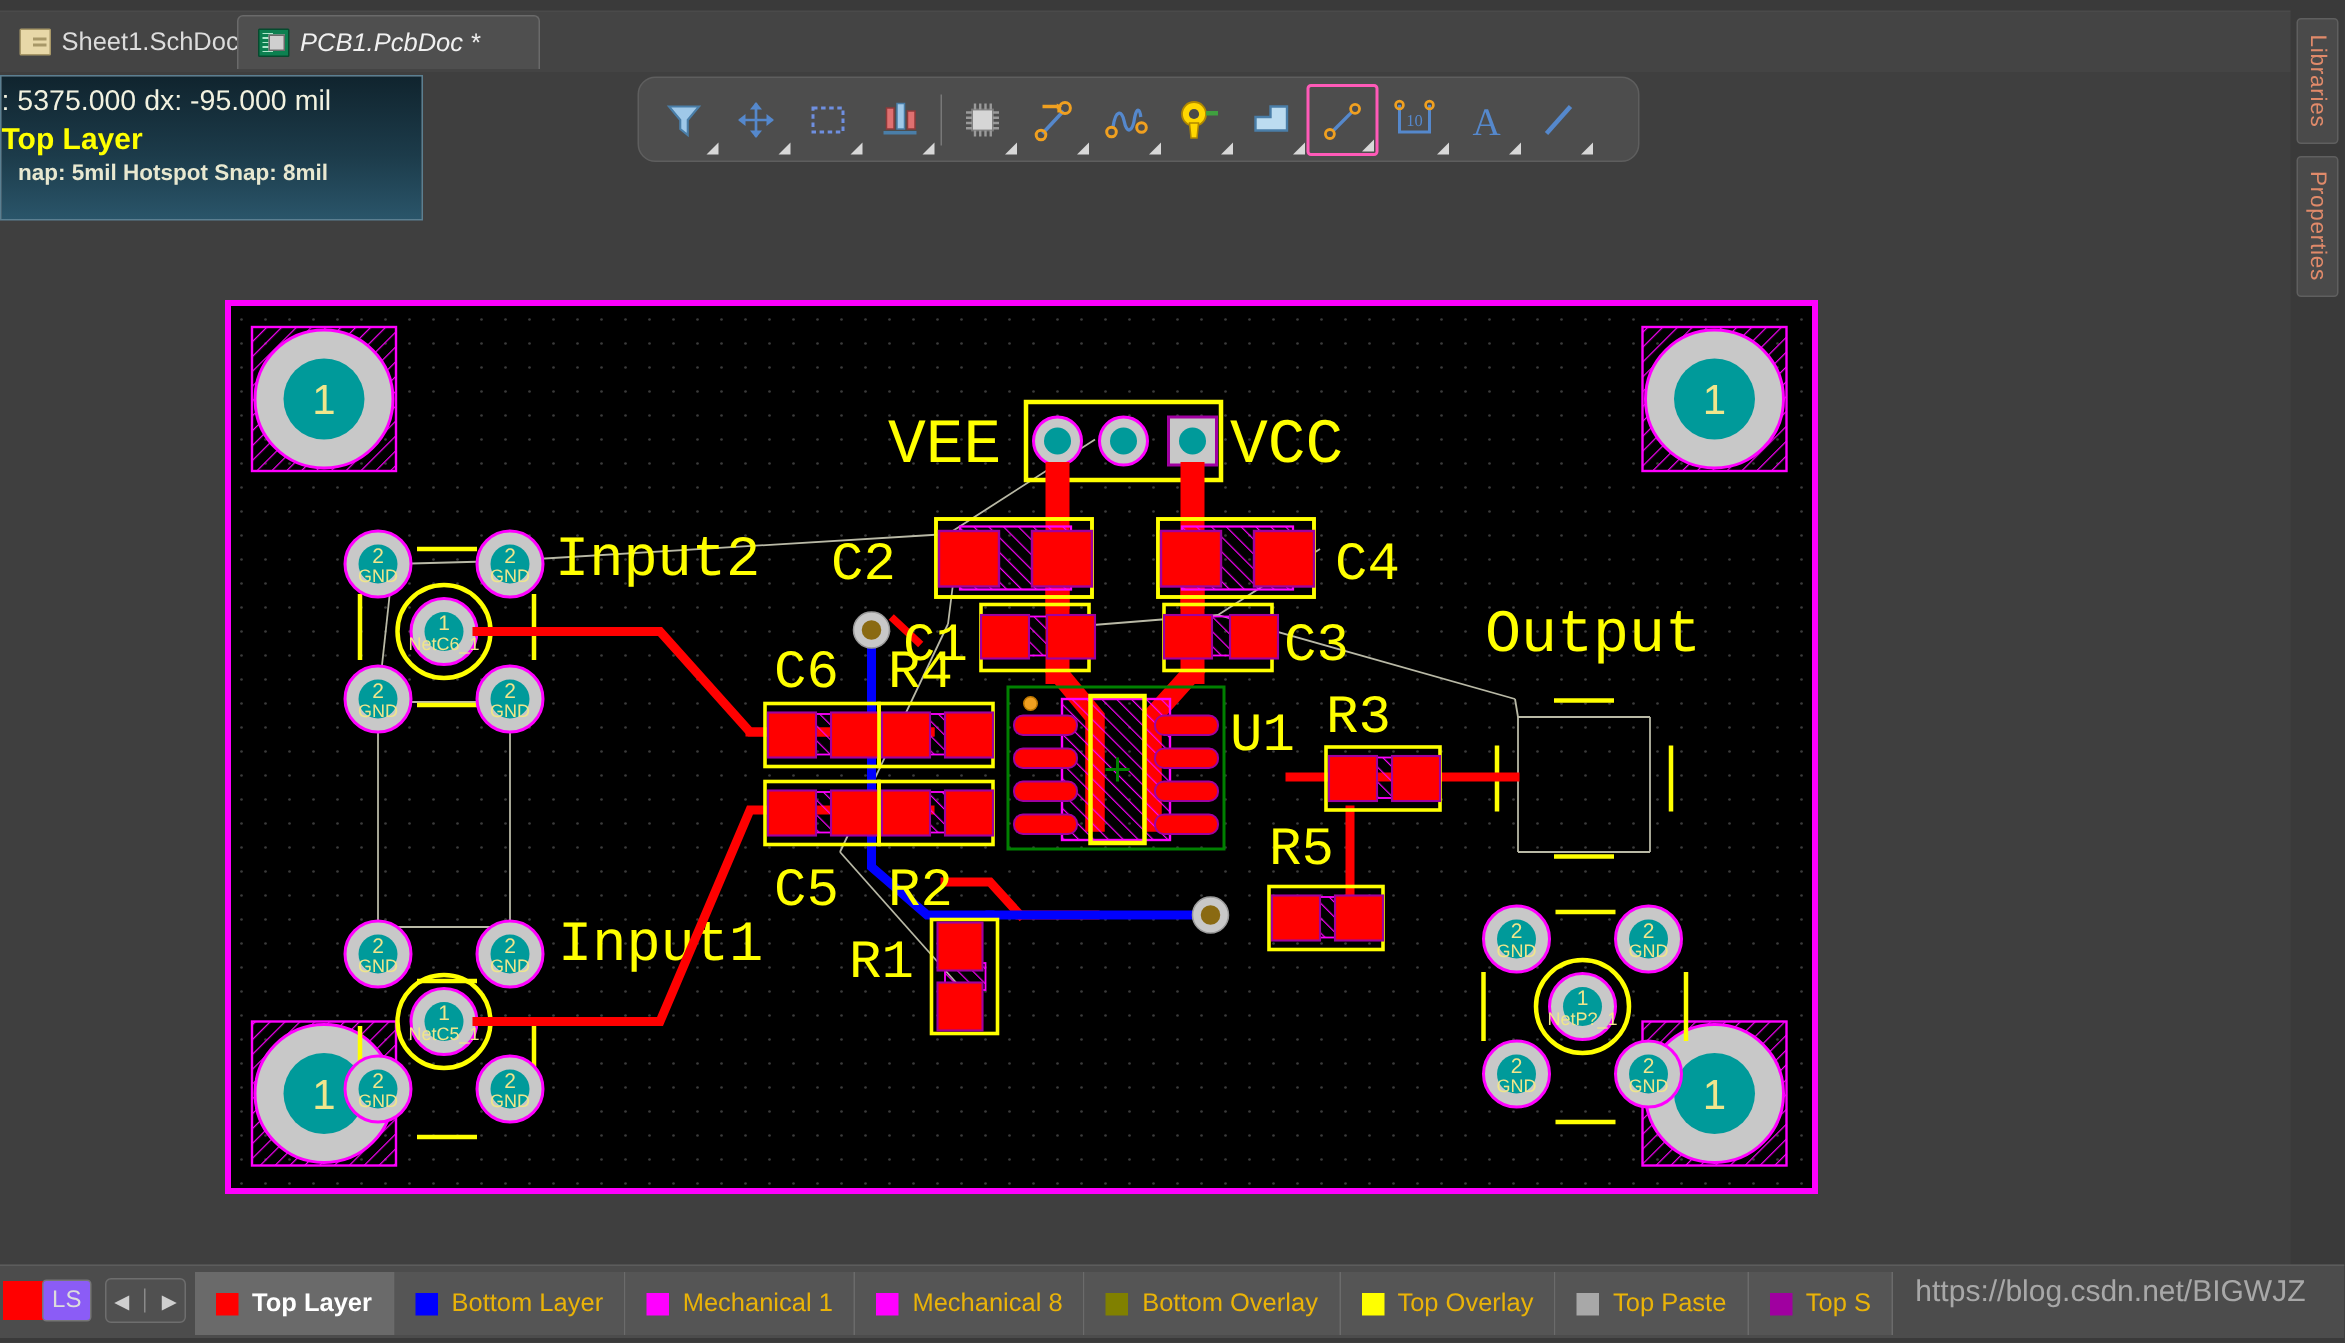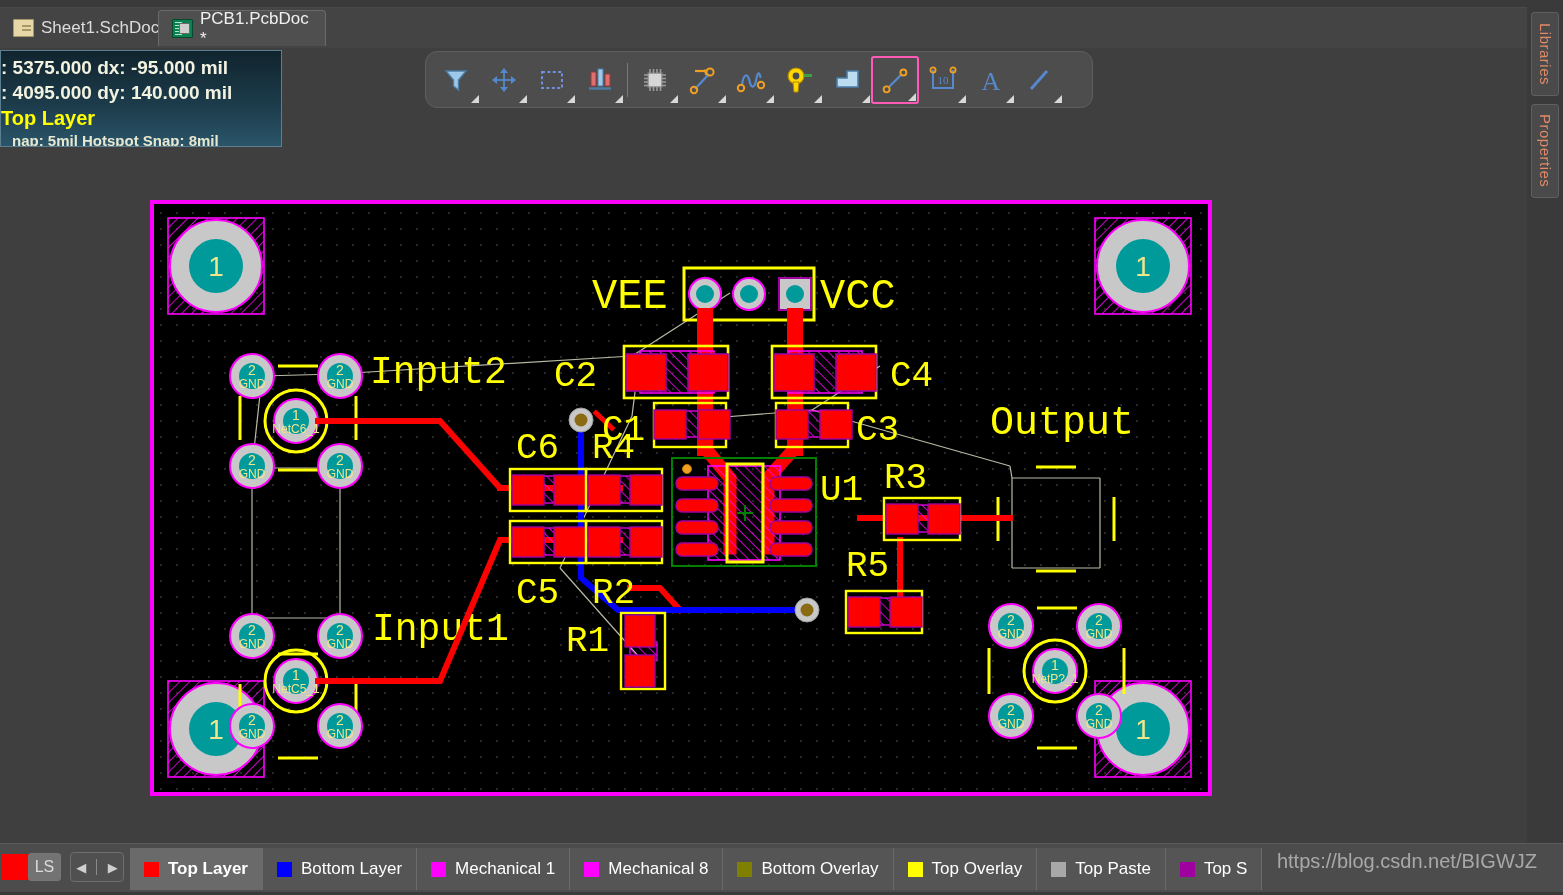--- a/index.html
+++ b/index.html
@@ -28,21 +28,21 @@
     padding: 0 13px;
     font-size: 17px; color: #dcdcdc;
     border-radius: 4px 4px 0 0;
   }
   .doc-tab.active {
     background: #4f4f4f;
     border: 1px solid #6a6a6a; border-bottom: none;
     color: #f0f0f0;
   }
   .tab-sch { left: 0; width: 150px; }
-  .tab-pcb { left: 158px; width: 168px; }
+  .tab-pcb { left: 158px; width: 202px; font-style: italic; }
 
   .ico-sch { width: 21px; height: 18px; background: #e8d8a8; border: 1px solid #a89868;
              position: relative; border-radius: 1px; flex: 0 0 auto; }
   .ico-sch:after { content:""; position:absolute; right:2px; top:5px; width:9px; height:2px;
              background:#a89868; box-shadow: 0 4px 0 #a89868; }
   .ico-pcb { width: 21px; height: 19px; background: #0c8050; border: 1px solid #064a2e;
              position: relative; border-radius: 1px; flex: 0 0 auto; }
   .ico-pcb:before { content:""; position:absolute; left:2px; top:2px; width:7px; height:14px;
              background: repeating-linear-gradient(to bottom,#aee8cc 0 1px,#0c8050 1px 3px); }
   .ico-pcb:after { content:""; position:absolute; right:2px; top:3px; width:9px; height:9px;
@@ -50,21 +50,21 @@
 
   
   .hud {
     position: absolute; left: 0; top: 50px; width: 282px; height: 97px;
     background: linear-gradient(180deg,#10242e 0%,#1c3b4a 55%,#2a556a 100%);
     border: 1px solid #5b7f91;
     padding: 4px 0 0 0;
     overflow: hidden;
   }
   .hud-row {
-    font-size: 19px; font-weight: bold; color: #f2f2e0;
+    font-size: 19px; font-weight: normal; color: #f2f2e0;
     white-space: nowrap; line-height: 25px; padding-left: 0px;
   }
   .hud-layer {
     font-size: 20px; font-weight: bold; color: #ffff00;
     line-height: 26px; white-space: nowrap;
   }
   .hud-snap {
     font-size: 15px; font-weight: bold; color: #e8e8d0;
     line-height: 20px; white-space: nowrap; margin-left: 11px;
   }
@@ -105,36 +105,36 @@
   svg.pcb { position: absolute; left: 0; top: 0; }
 
   
   .layerbar {
     position: absolute; left: 0; bottom: 0; width: 1563px; height: 52px;
     background: #4c4c4c; border-top: 1px solid #5c5c5c;
   }
   .ls-swatch { position:absolute; left: 2px; top: 10px; width: 38px; height: 26px; background:#ff0000; }
   .ls-btn {
     position: absolute; left: 28px; top: 9px; width: 33px; height: 28px;
-    background: #737373; border: 1px solid #767676; border-radius: 3px;
+    background: #8b5cf6; border: 1px solid #767676; border-radius: 3px;
     color: #dcdcdc; font-size: 16px; display:flex; align-items:center; justify-content:center;
   }
   .nav-btns {
     position: absolute; left: 70px; top: 8px; width: 54px; height: 30px;
     background: #505050; border: 1px solid #6e6e6e; border-radius: 4px;
     display: flex; align-items: center; justify-content: space-around;
   }
   .nav-btns .arw { color: #cfcfcf; font-size: 13px; }
   .nav-div { width:1px; height:16px; background:#8a8a8a; }
   .layer-tabs { position: absolute; left: 130px; top: 4px; height: 42px; display: flex; align-items: stretch; }
   .ltab {
     display: flex; align-items: center; gap: 9px;
     padding: 0 14px; height: 42px;
     background: #555555; border-right: 1px solid #6b6b6b;
-    color: #ffffff; font-size: 17px; white-space: nowrap;
+    color: #eab308; font-size: 17px; white-space: nowrap;
   }
   .ltab.active { background: #6a6a6a; color: #ffffff; font-weight: bold; }
   .lsq { width: 15px; height: 15px; display:inline-block; flex:0 0 auto; }
 
   .watermark {
     position:absolute; right: 26px; bottom: 22px;
     color: #b9b9b9; font-size: 20px; opacity: .85;
     pointer-events: none;
   }
   .bottom-rule { position:absolute; left:0; bottom:0; width:1563px; height:3px; background:#3a3a3a; }
@@ -152,21 +152,20 @@
       <span>Sheet1.SchDoc</span>
     </div>
     <div class="doc-tab tab-pcb active">
       <span class="ico-pcb"></span>
       <span>PCB1.PcbDoc *</span>
     </div>
   </div>
 
   <div class="hud">
     <div class="hud-row">: 5375.000   dx:   -95.000  mil</div>
-    <div class="hud-row">: 4095.000   dy:  140.000 mil</div>
     <div class="hud-layer">Top Layer</div>
     <div class="hud-snap">nap: 5mil Hotspot Snap: 8mil</div>
   </div>
 
   <div class="toolbar">
 
     <div class="tbtn">
       <svg width="30" height="30" viewBox="0 0 30 30">
         <path d="M5 6 H25 L17.5 15 V25 L12.5 21 V15 Z" fill="#9fc8e8" stroke="#4a7ea8" stroke-width="1.4"></path>
       </svg>

